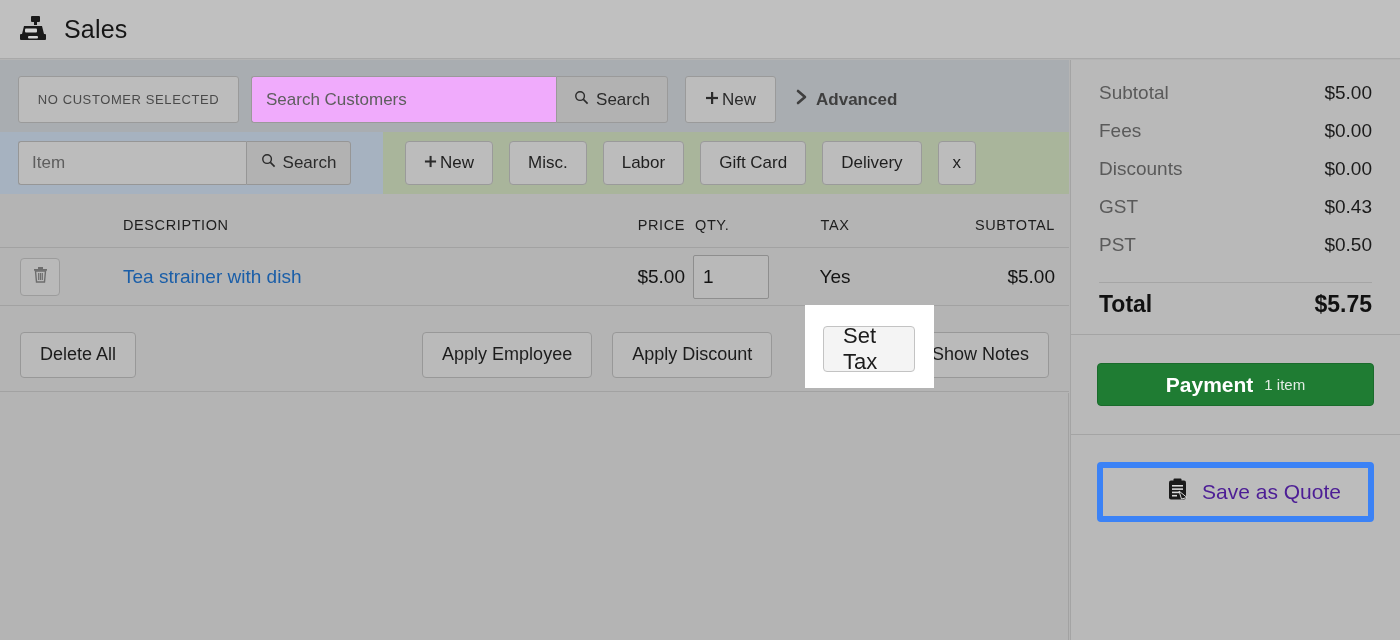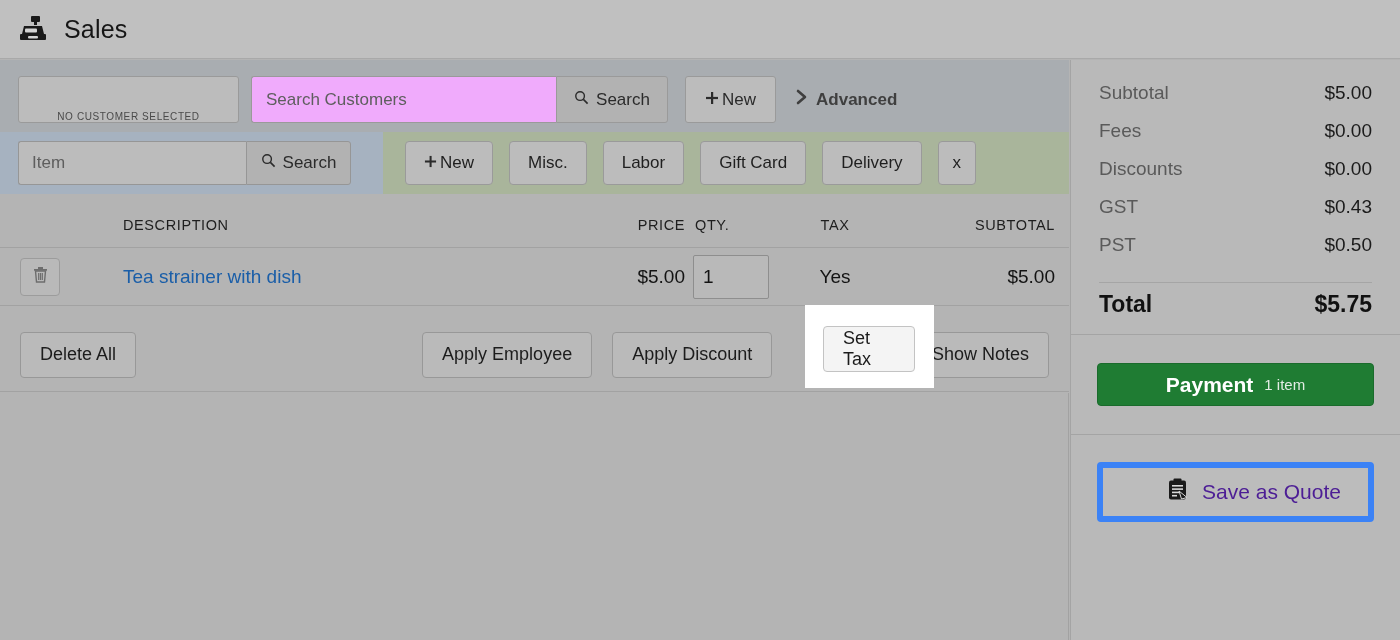--- a/index.html
+++ b/index.html
@@ -24,22 +24,22 @@
 
   
   .customer-bar {
     position: absolute; left: 0; top: 60px; width: 1069px; height: 80px;
     background: #a9adb1;
     display: flex; align-items: center; padding-left: 18px; gap: 0;
     border-bottom: 1px solid #9ba2a9;
   }
   .no-customer {
     width: 221px; height: 47px; background: #bcbcbc; border: 1px solid #9a9a9a;
-    border-radius: 3px; display: flex; align-items: flex-end; justify-content: center;
-    font-size: 10px; color: #4a4a4a; letter-spacing: .6px;
+    border-radius: 3px; display: flex; align-items: center; justify-content: center;
+    font-size: 13px; color: #4a4a4a; letter-spacing: .6px;
   }
   .cust-search-group { display: flex; margin-left: 12px; }
   .cust-search-input {
     width: 305px; height: 47px; background: #f0abfc; border: 1px solid #9a9a9a;
     border-right: none; border-radius: 3px 0 0 3px; padding: 0 14px;
     font-size: 17px; color: #5c5c5c; font-family: "Liberation Sans", sans-serif;
     outline: none;
   }
   .cust-search-input::placeholder { color: #5e5e5e; }
   .cust-search-btn {
@@ -136,21 +136,21 @@
   .right-acts { margin-left: auto; display: flex; gap: 20px; align-items: center; }
 
   
   .spotlight {
     position: absolute; left: 805px; top: 305px; width: 129px; height: 83px;
     background: #ffffff; z-index: 5;
   }
   .act-btn.highlight {
     position: absolute; left: 823px; top: 326px; width: 92px; height: 46px;
     background: #f4f4f4; border: 1px solid #c3c3c3; border-radius: 4px;
-    z-index: 6; font-size: 18px; color: #1c1c1c;
+    z-index: 6; font-size: 22px; color: #1c1c1c;
   }
 
   
   .canvas {
     position: absolute; left: 0; top: 393px; width: 1069px; height: 247px;
     background: #b4b4b4; border-right: 1px solid #a2a2a2;
   }
 
   
   .sidebar {

